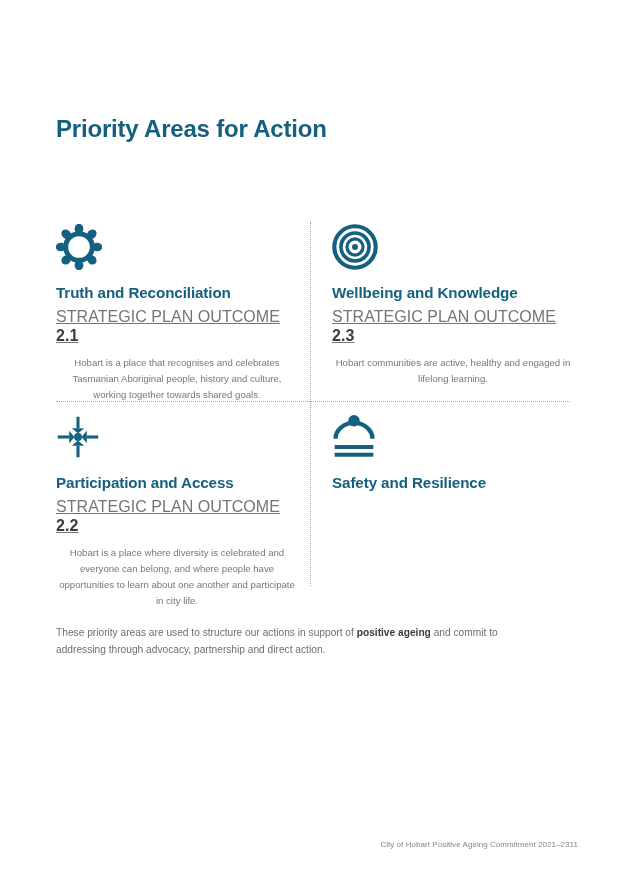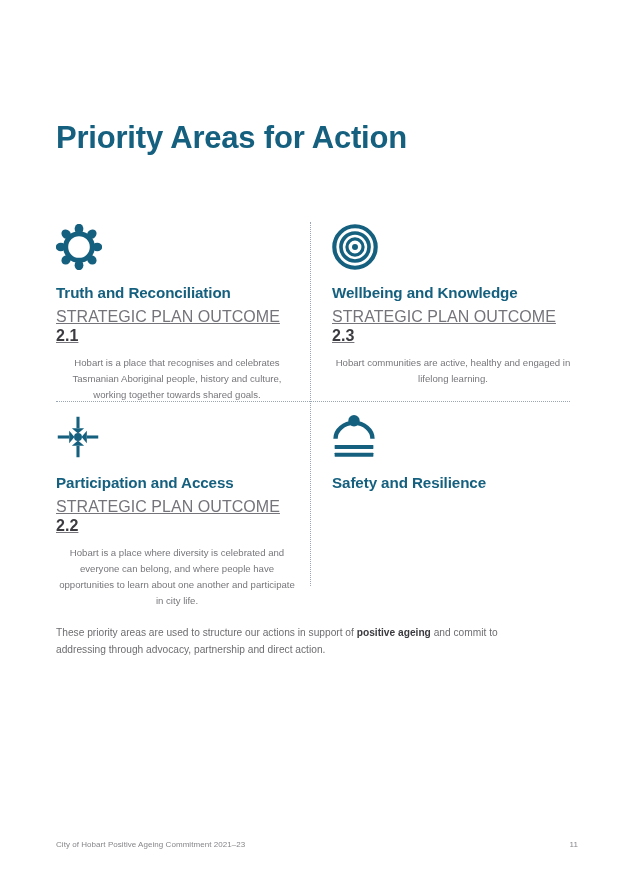--- a/index.html
+++ b/index.html
@@ -21,21 +21,21 @@
     position: absolute;
     inset: 0;
     background: #ffffff;
   }
 
   
   .page-title {
     position: absolute;
     left: 56px;
     top: 100px;
-    font-size: 31px;
+    font-size: 24px;
     font-weight: bold;
     color: #15607f;
     letter-spacing: -0.2px;
     line-height: 1.1;
     text-align: right;
   }
 
   
   .intro {
     position: absolute;
@@ -132,21 +132,21 @@
   }
   .closing b { color: #3b3b40; font-weight: bold; }
 
   
   .footer {
     position: absolute;
     left: 56px;
     right: 44px;
     top: 840px;
     display: flex;
-    justify-content: space-between;
+    justify-content: flex-end;
     align-items: baseline;
     font-size: 8px;
     color: #86868b;
     letter-spacing: 0.05px;
   }
 </style>
 </head>
 <body>
 
 <div class="page">

